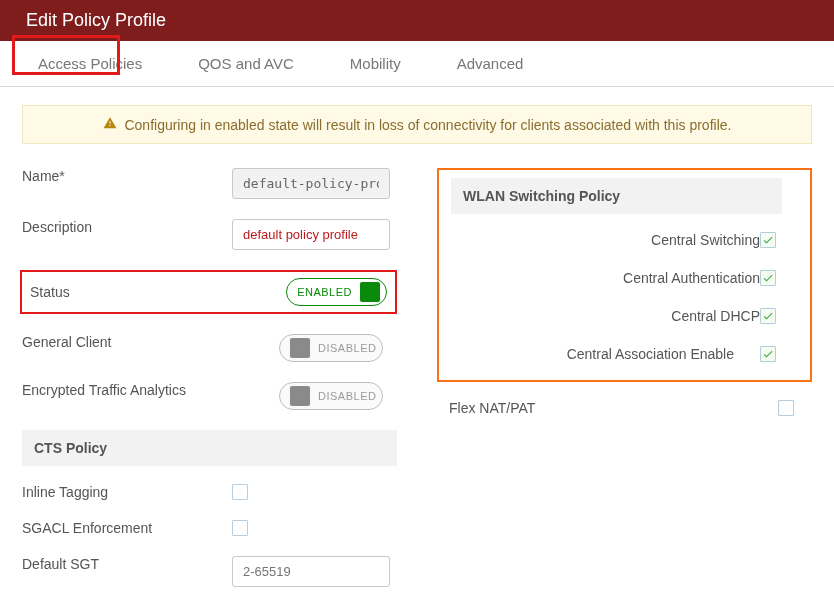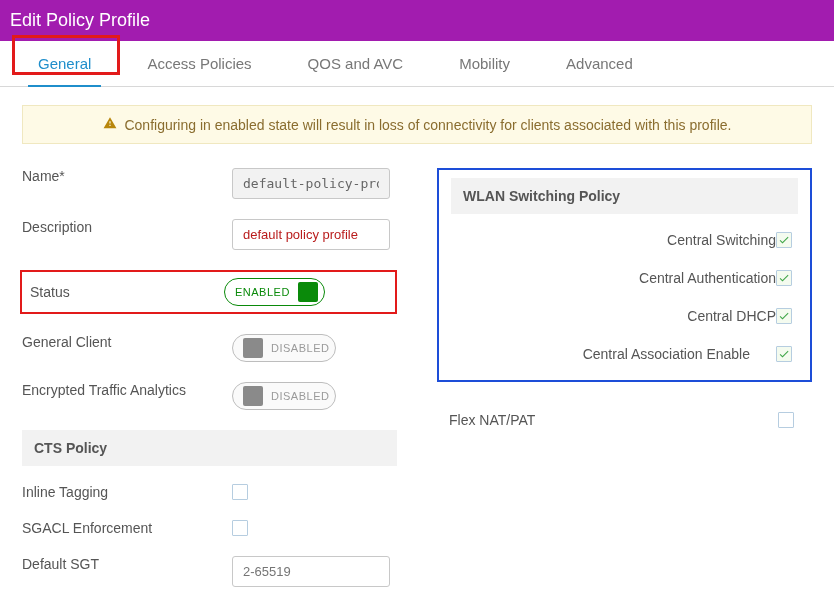--- a/index.html
+++ b/index.html
@@ -4,23 +4,23 @@
 <style>
   * { box-sizing: border-box; margin: 0; padding: 0; }
   body {
     font-family: -apple-system, BlinkMacSystemFont, "Segoe UI", Arial, sans-serif;
     font-size: 14px;
     color: #555;
     background: #fff;
     width: 834px;
   }
   .header {
-    background: #a21caf;
+    background: #7f1d1d;
     color: #fff;
-    padding: 10px 10px;
+    padding: 10px 26px;
     font-size: 18px;
     font-weight: 400;
   }
   .tabs {
     display: flex;
     border-bottom: 1px solid #d8d8d8;
     padding: 0 10px;
   }
   .tab {
     padding: 14px 28px;
@@ -102,20 +102,21 @@
   }
   .toggle {
     display: inline-flex;
     align-items: center;
     border: 1px solid;
     border-radius: 14px;
     padding: 3px 6px 3px 10px;
     font-size: 11px;
     letter-spacing: 0.5px;
     cursor: pointer;
+    margin-left: 47px;
   }
   .toggle.enabled {
     border-color: #0a8a0a;
     color: #0a8a0a;
     background: #fff;
   }
   .toggle.enabled .knob {
     background: #0a8a0a;
     margin-left: 8px;
   }
@@ -132,20 +133,21 @@
     width: 20px;
     height: 20px;
     border-radius: 2px;
   }
   .status-highlight {
     border: 2px solid #e21a1a;
     padding: 6px 8px 6px 0;
     margin-left: -2px;
     display: flex;
     align-items: center;
+    gap: 29px;
   }
   .status-highlight .form-label {
     padding-left: 8px;
     width: 202px;
   }
   .section-header {
     background: #f2f2f2;
     color: #555;
     font-weight: 600;
     padding: 10px 12px;
@@ -168,23 +170,23 @@
   }
   .checkbox svg {
     display: none;
     width: 12px;
     height: 12px;
   }
   .checkbox.checked {
     background: #f4fbef;
   }
   .right-box {
-    border: 2px solid #1d4ed8;
-    padding: 0 12px 6px 12px;
-    margin-bottom: 22px;
+    border: 2px solid #f97316;
+    padding: 0 28px 6px 12px;
+    margin-bottom: 10px;
   }
   .right-box .section-header {
     margin-top: 8px;
   }
   .switch-row {
     display: flex;
     align-items: center;
     justify-content: flex-end;
     margin-bottom: 22px;
     padding-right: 6px;
@@ -200,21 +202,20 @@
   }
 </style>
 </head>
 <body>
 
 <div class="header">
   <span>Edit Policy Profile</span>
 </div>
 
 <div class="tabs">
-  <div class="tab active">General</div>
   <div class="tab">Access Policies</div>
   <div class="tab">QOS and AVC</div>
   <div class="tab">Mobility</div>
   <div class="tab">Advanced</div>
 </div>
 <div class="tab-highlight"></div>
 
 <div class="content-wrap">
 
   <div class="alert">

